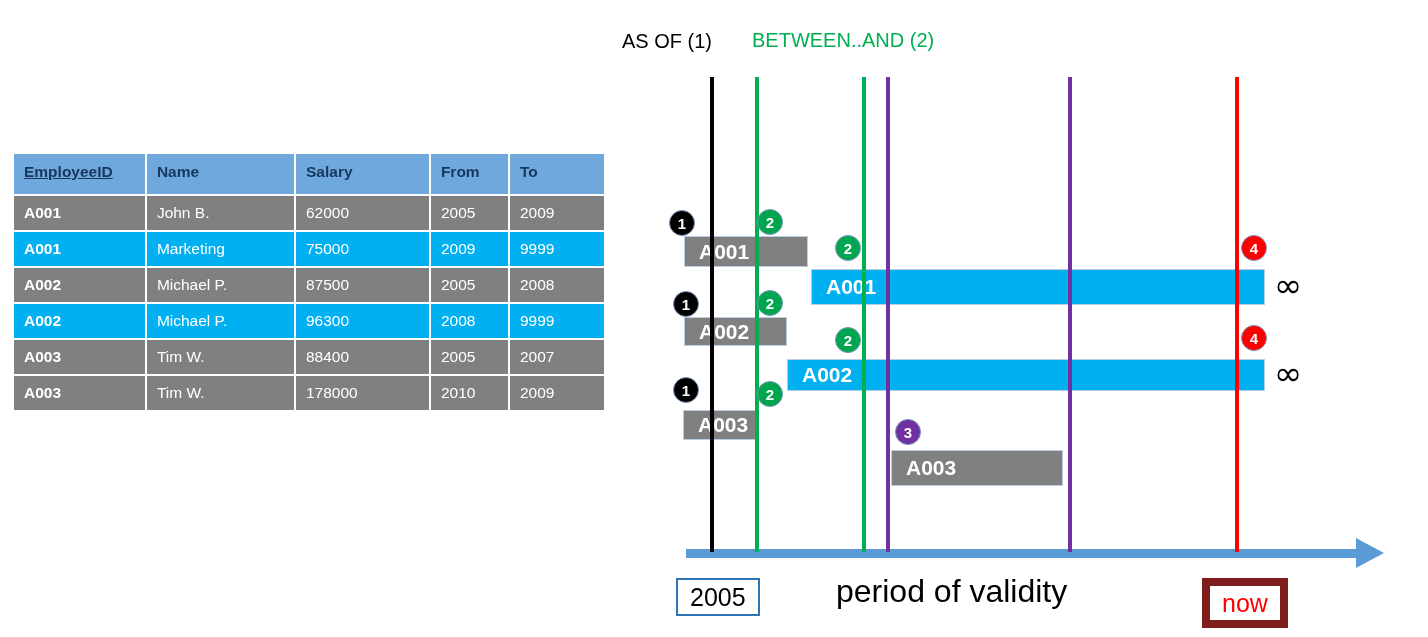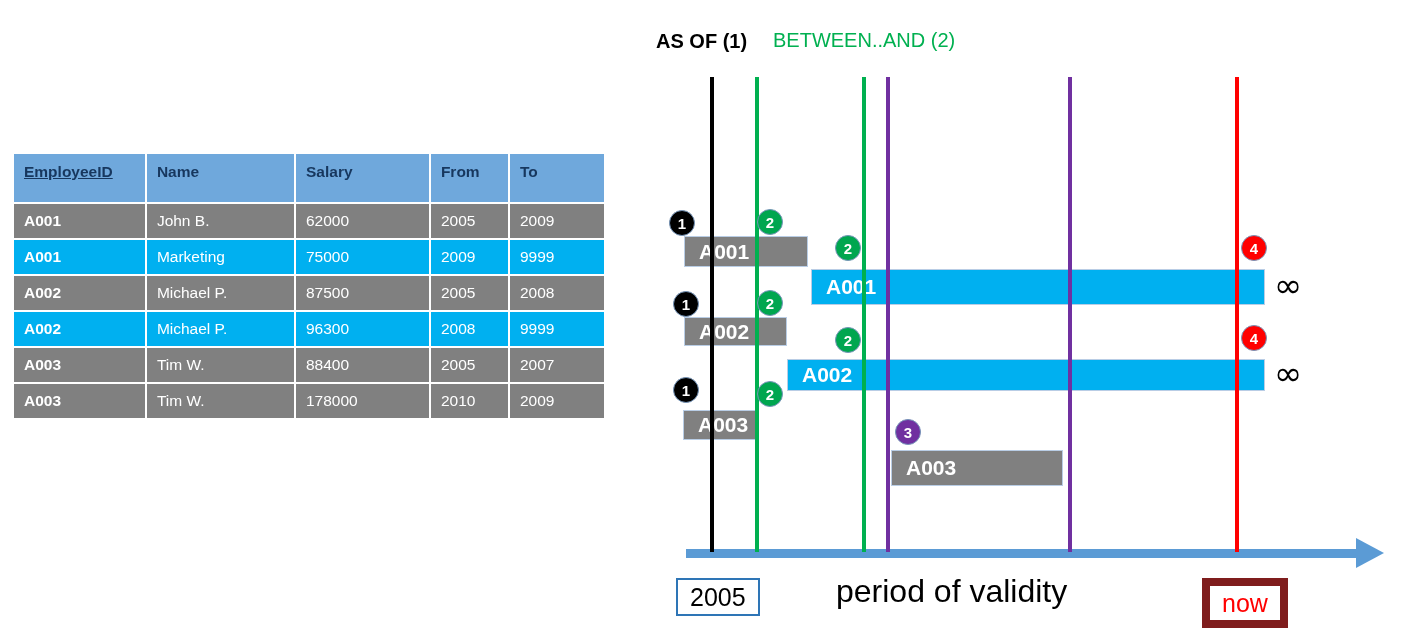--- a/index.html
+++ b/index.html
@@ -24,21 +24,21 @@
     font-size:15.5px;
     vertical-align:middle;
     box-sizing:border-box;
     white-space:nowrap;
   }
   #emp-table thead th{
     background:#6FA8DC;
     color:#17375E;
     font-weight:bold;
     text-align:left;
-    height:48px;
+    height:40px;
     vertical-align:top;
     padding-top:9px;
   }
   #emp-table thead th.u span{text-decoration:underline;}
   #emp-table tbody tr.gray td{background:#808080;color:#ffffff;}
   #emp-table tbody tr.cyan td{background:#00B0F0;color:#ffffff;}
   #emp-table tbody td{height:34px;}
   #emp-table tbody td.idc{font-weight:bold;}
   .col-id{width:132px;}
   .col-name{width:150px;}
@@ -48,22 +48,22 @@
 
   
   .legend{position:absolute;top:0;left:0;width:100%;height:62px;}
   .leg{
     position:absolute;
     font-size:20px;
     line-height:23px;
     white-space:nowrap;
     font-family:"Liberation Sans", sans-serif;
   }
-  #leg1{left:656px;top:30px;color:#000000;font-weight:bold;}
-  #leg2{left:773px;top:29px;color:#00B050;}
+  #leg1{left:622px;top:30px;color:#000000;}
+  #leg2{left:752px;top:29px;color:#00B050;}
   #leg3{left:960px;top:29px;color:#7030A0;}
   #leg4{left:1162px;top:6px;color:#FF0000;}
 
   
   .tl{position:absolute;left:0;top:0;width:1428px;height:637px;}
   .vline{position:absolute;width:4px;}
   .bar{
     position:absolute;
     display:flex;align-items:center;
     box-sizing:border-box;

